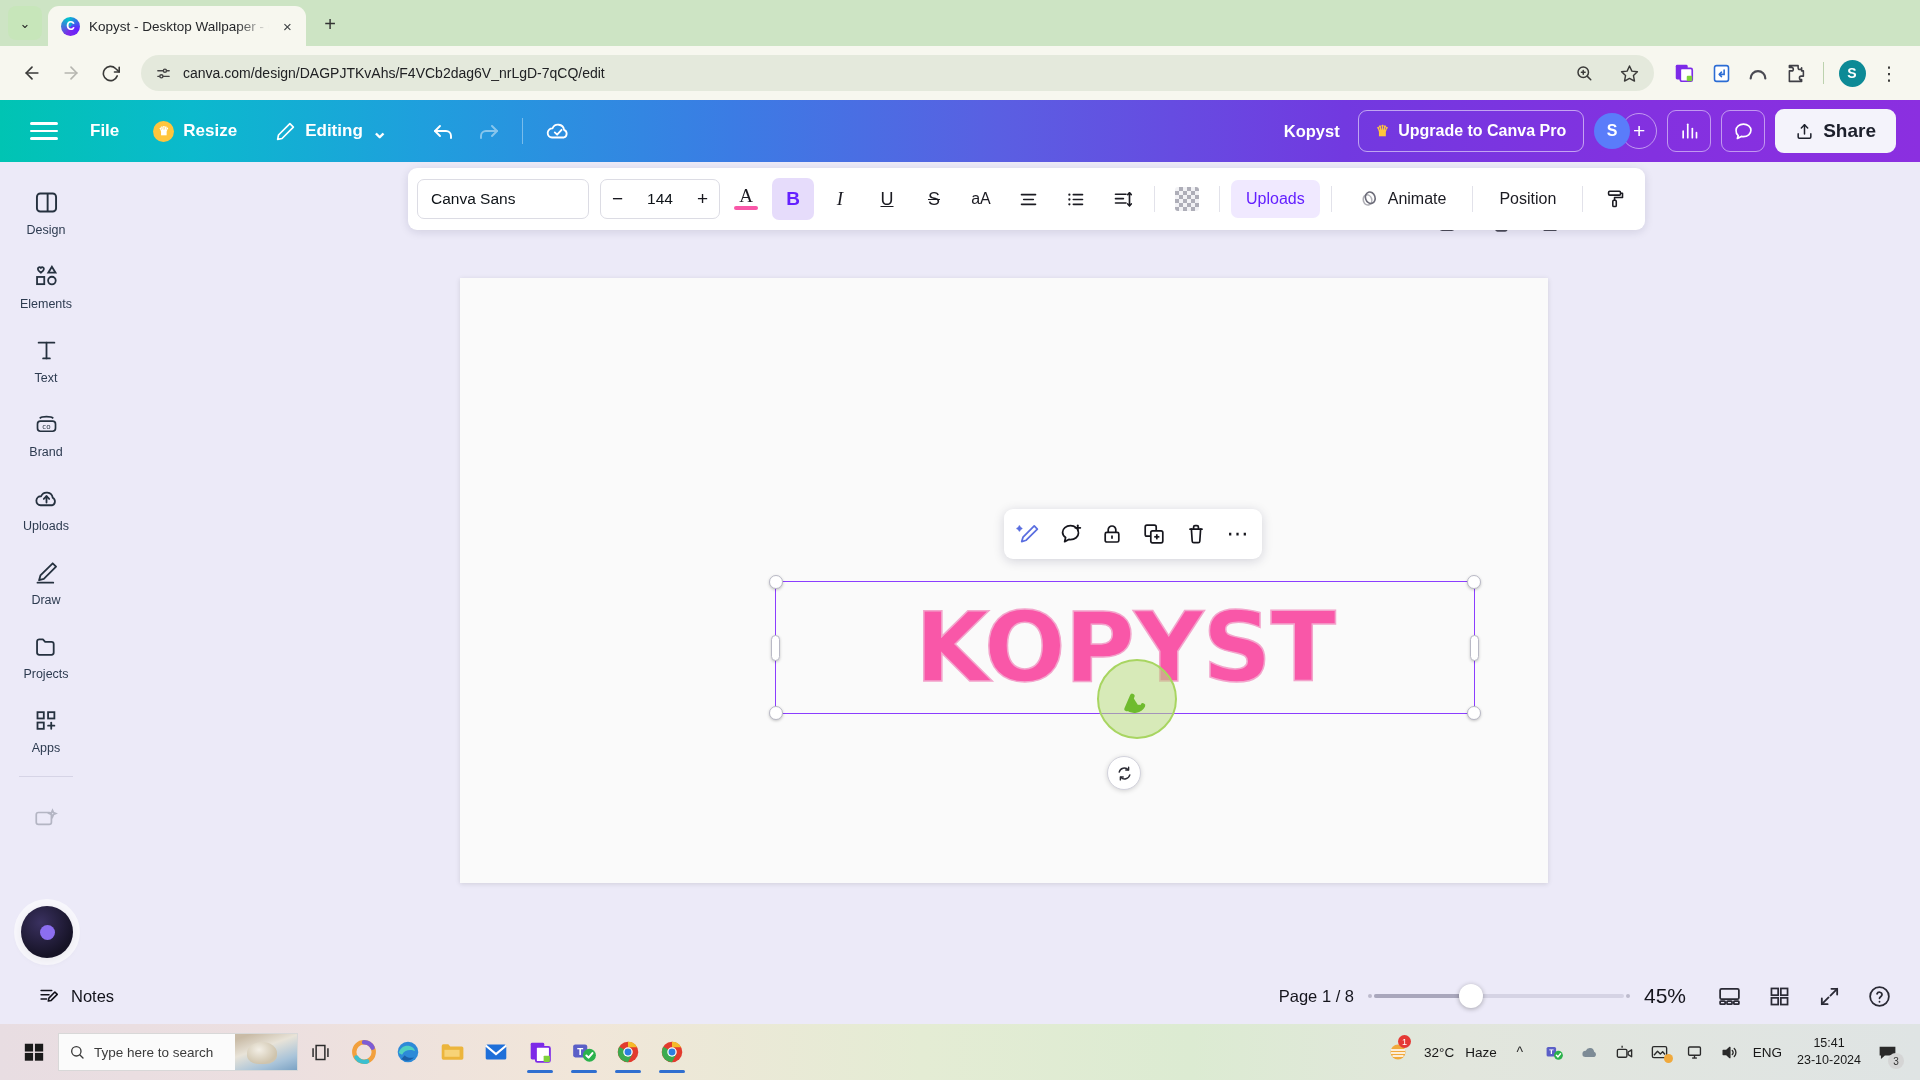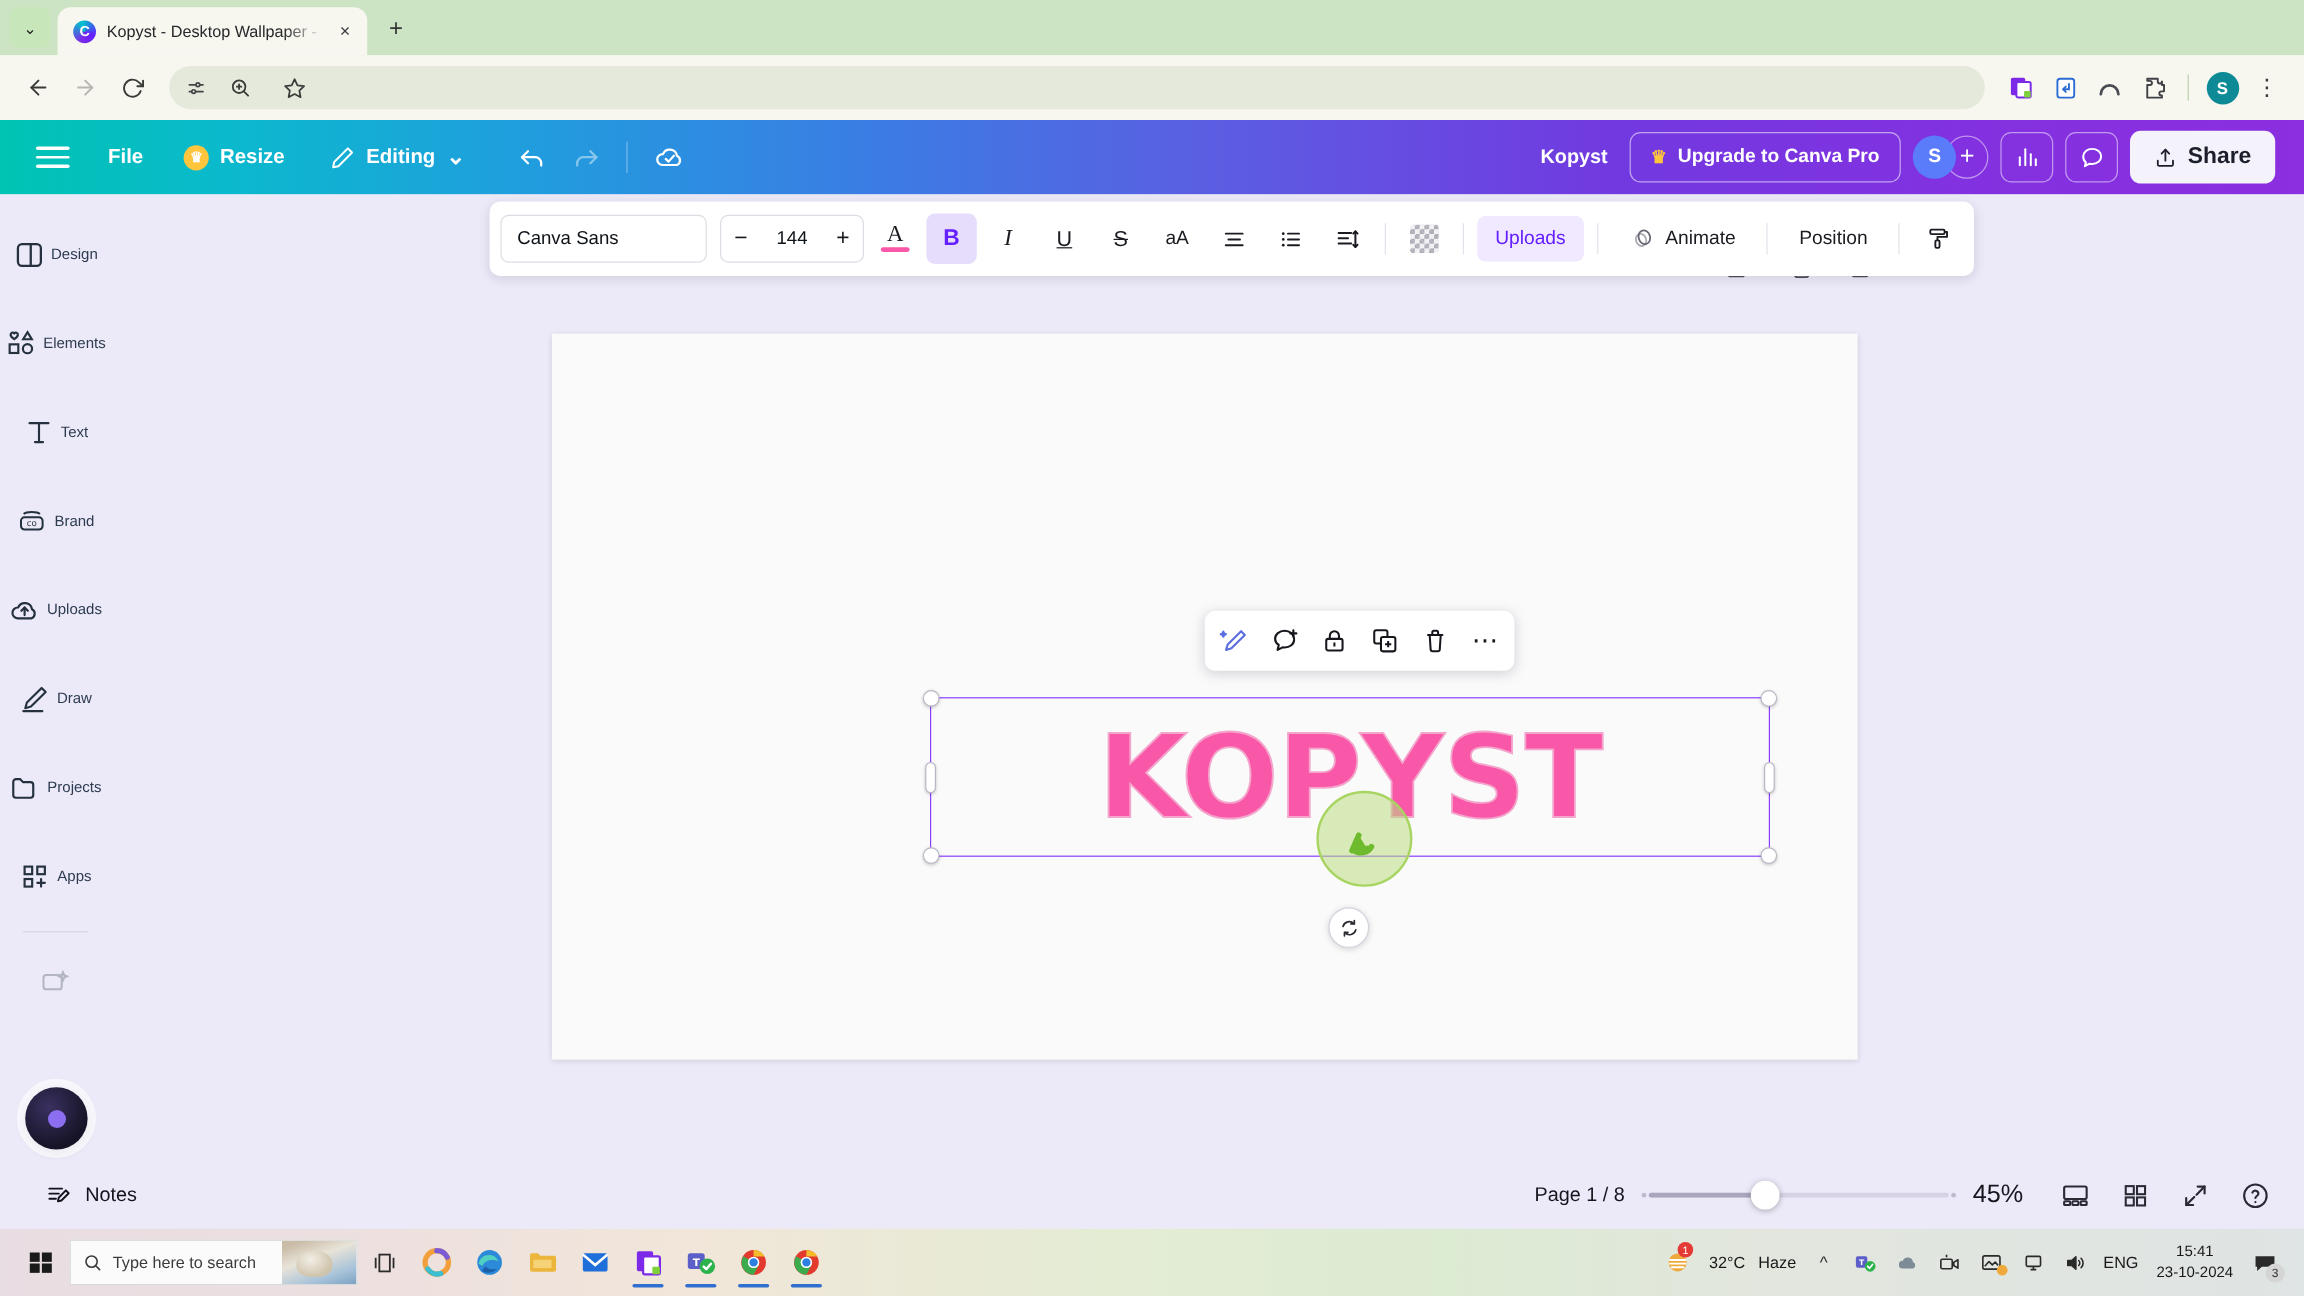--- a/index.html
+++ b/index.html
@@ -94,21 +94,21 @@
   .share-btn { height: 44px; background: #f4f3fb; color: #1c1f2b; border-radius: 9px;
      display: flex; align-items: center; gap: 9px; padding: 0 20px; font-size: 19px; font-weight: 600; }
 
   
   .sidebar {
     position: absolute; top: 162px; left: 0; width: 92px; bottom: 56px;
     background: #eceaf8; display: flex; flex-direction: column; align-items: center;
     padding-top: 14px; gap: 2px;
   }
   .side-item { width: 84px; height: 72px; border-radius: 9px;
-    display: flex; flex-direction: row; align-items: center; justify-content: center; gap: 5px; }
+    display: flex; flex-direction: column; align-items: center; justify-content: center; gap: 5px; }
   .side-label { font-size: 12.5px; color: #2d3b50; }
   .side-ico { color: #25313f; display:flex; align-items:center; justify-content:center; height: 30px; }
   .side-divider { width: 54px; height: 1px; background: #d6d4e6; margin: 8px 0 4px; }
   .side-faded { opacity: .28; }
   .orb {
     position: absolute; left: 21px; bottom: 66px; width: 52px; height: 52px; border-radius: 50%;
     background: radial-gradient(circle at 38% 32%, #3a3160, #161326 70%);
     box-shadow: 0 0 0 7px rgba(255,255,255,.62), 0 2px 9px rgba(0,0,0,.18);
     display:flex; align-items:center; justify-content:center;
   }
@@ -256,20 +256,21 @@
           <path d="M20.49 15a9 9 0 1 1-2.12-9.36L23 10"></path>
         </svg>
     </div>
     <div class="omnibox">
       <svg width="17" height="17" viewBox="0 0 24 24" fill="none" stroke="#444" stroke-width="2" stroke-linecap="round">
           <line x1="4" y1="8" x2="20" y2="8"></line>
           <line x1="4" y1="16" x2="20" y2="16"></line>
           <circle cx="14" cy="8" r="2.2" fill="#e4e9dc"></circle>
           <circle cx="9" cy="16" r="2.2" fill="#e4e9dc"></circle>
         </svg>
+      <div class="omnibox-url">canva.com/design/DAGPJTKvAhs/F4VCb2dag6V_nrLgD-7qCQ/edit</div>
       <div class="tb-icon">
         <svg width="18" height="18" viewBox="0 0 24 24" fill="none" stroke="currentColor" stroke-width="2" stroke-linecap="round">
             <circle cx="11" cy="11" r="7"></circle>
             <line x1="16.5" y1="16.5" x2="21" y2="21"></line>
             <line x1="8.5" y1="11" x2="13.5" y2="11"></line>
             <line x1="11" y1="8.5" x2="11" y2="13.5"></line>
           </svg>
       </div>
       <div class="tb-icon">
         <svg width="19" height="19" viewBox="0 0 24 24" fill="none" stroke="currentColor" stroke-width="1.8" stroke-linejoin="round">

